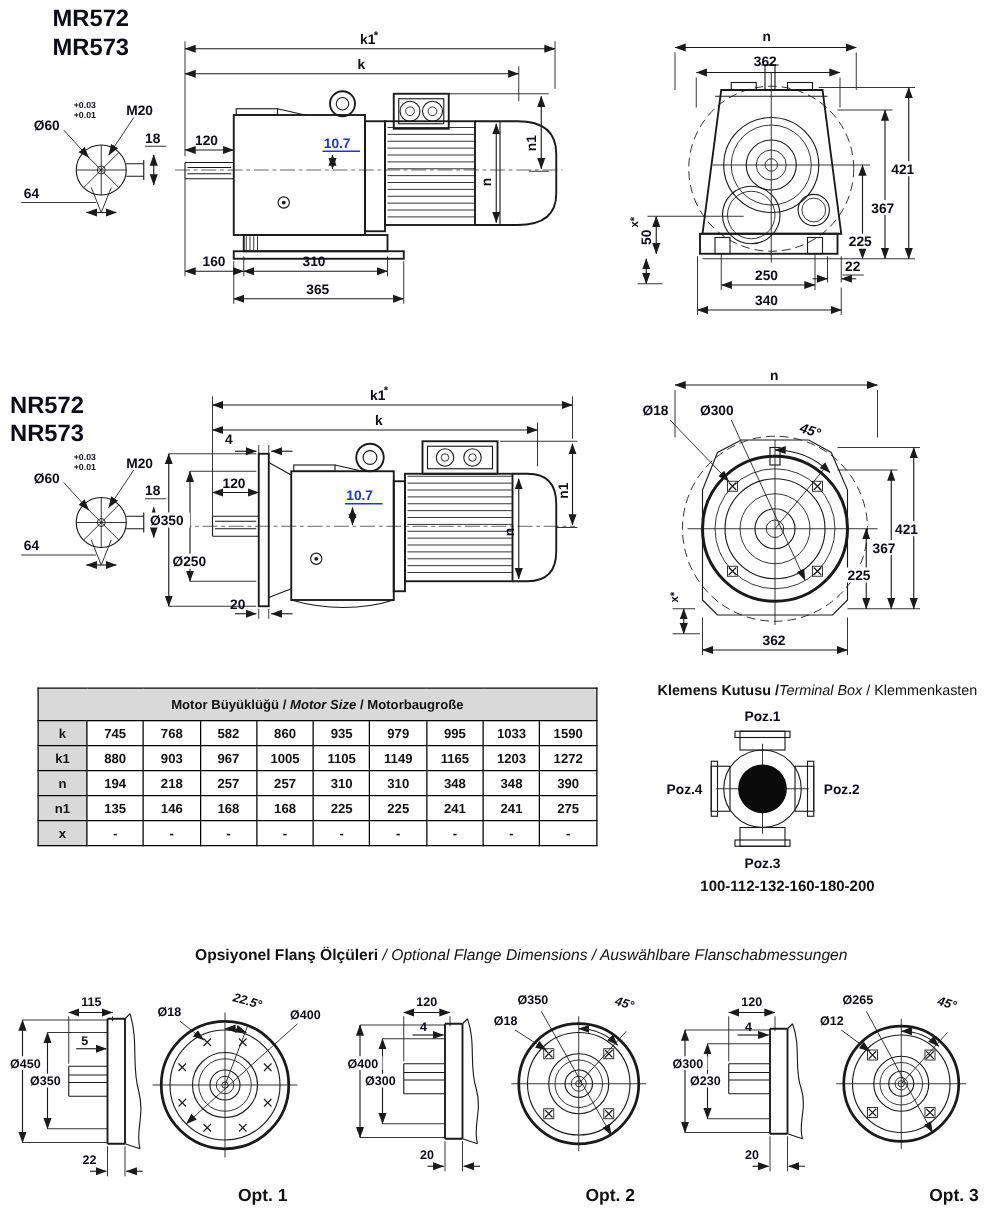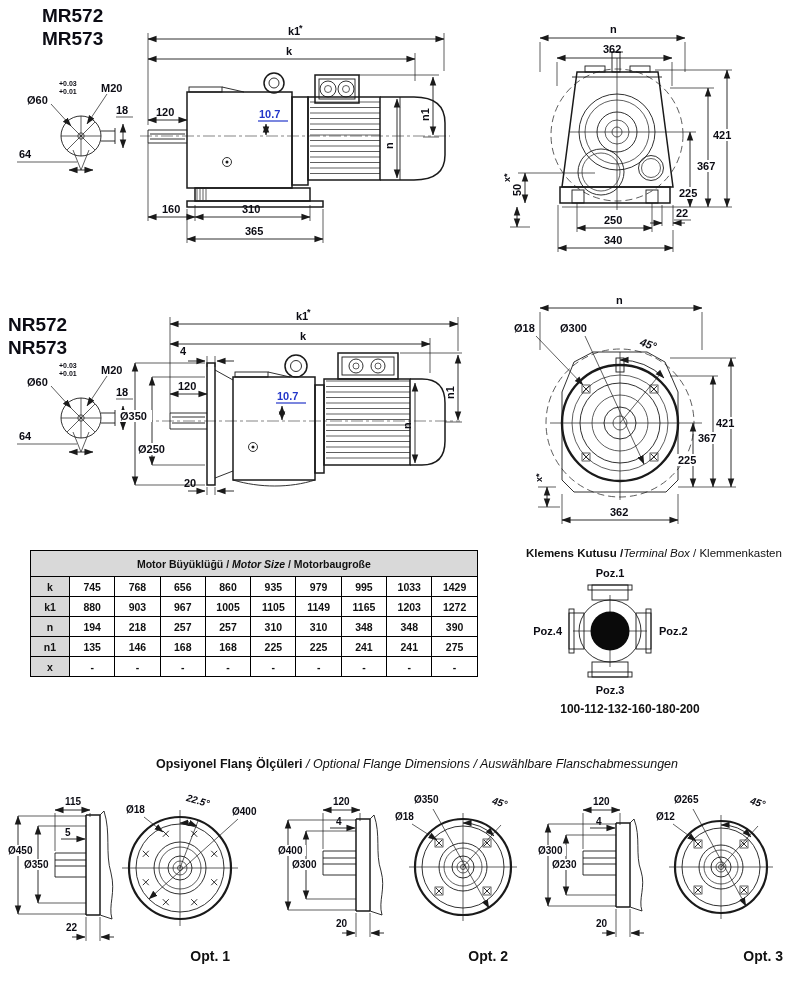--- a/index.html
+++ b/index.html
@@ -369,27 +369,27 @@
         <col span="9" style="width:45.3px">
       </colgroup>
   <tbody>
         <tr class="trow">
           <td colspan="10" class="gray"><span>Motor Büyüklüğü / </span><i>Motor Size</i><span> / Motorbaugroße</span></td>
         </tr>
   <tr class="vrow">
     <td class="gray">k</td>
     <td>745</td>
     <td>768</td>
-    <td>656</td>
+    <td>582</td>
     <td>860</td>
     <td>935</td>
     <td>979</td>
     <td>995</td>
     <td>1033</td>
-    <td>1429</td>
+    <td>1590</td>
   </tr>
   <tr class="vrow">
     <td class="gray">k1</td>
     <td>880</td>
     <td>903</td>
     <td>967</td>
     <td>1005</td>
     <td>1105</td>
     <td>1149</td>
     <td>1165</td>

